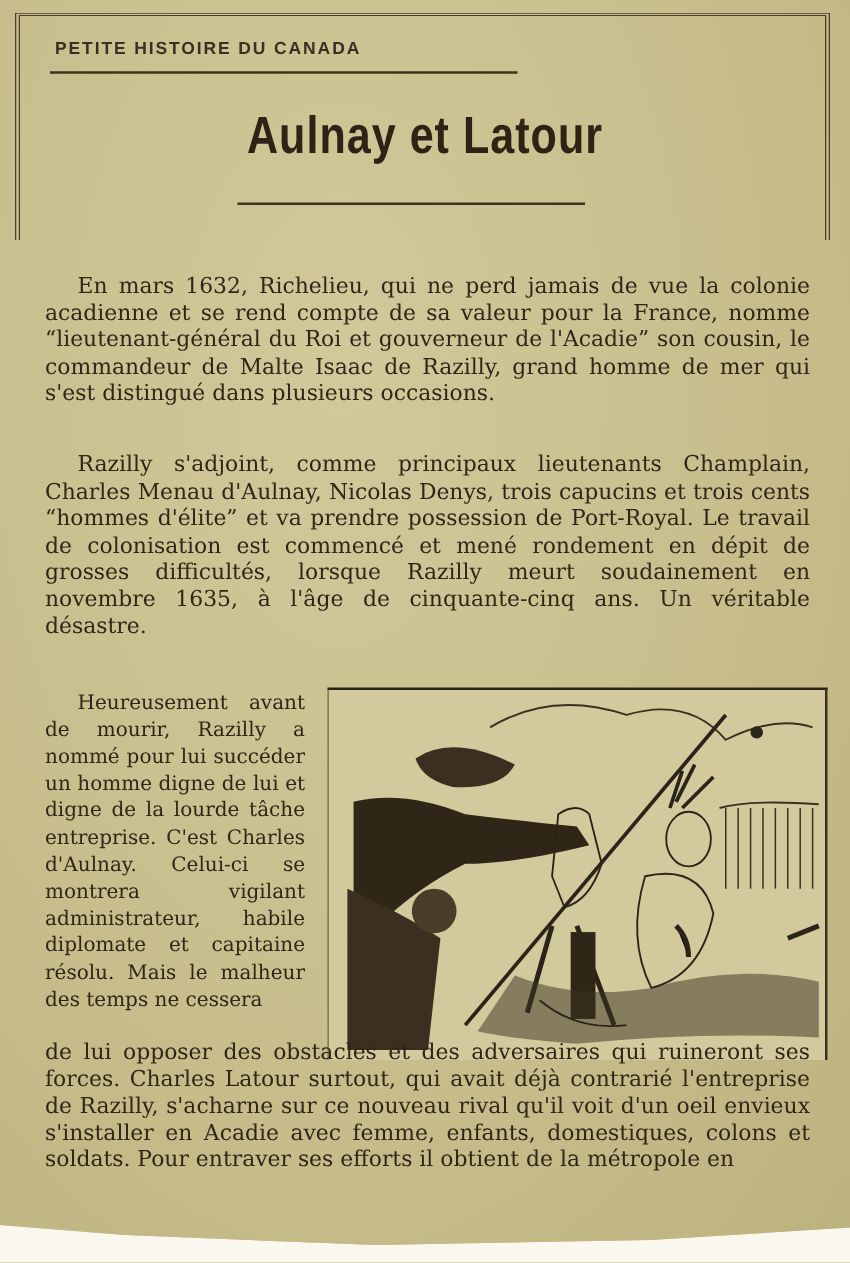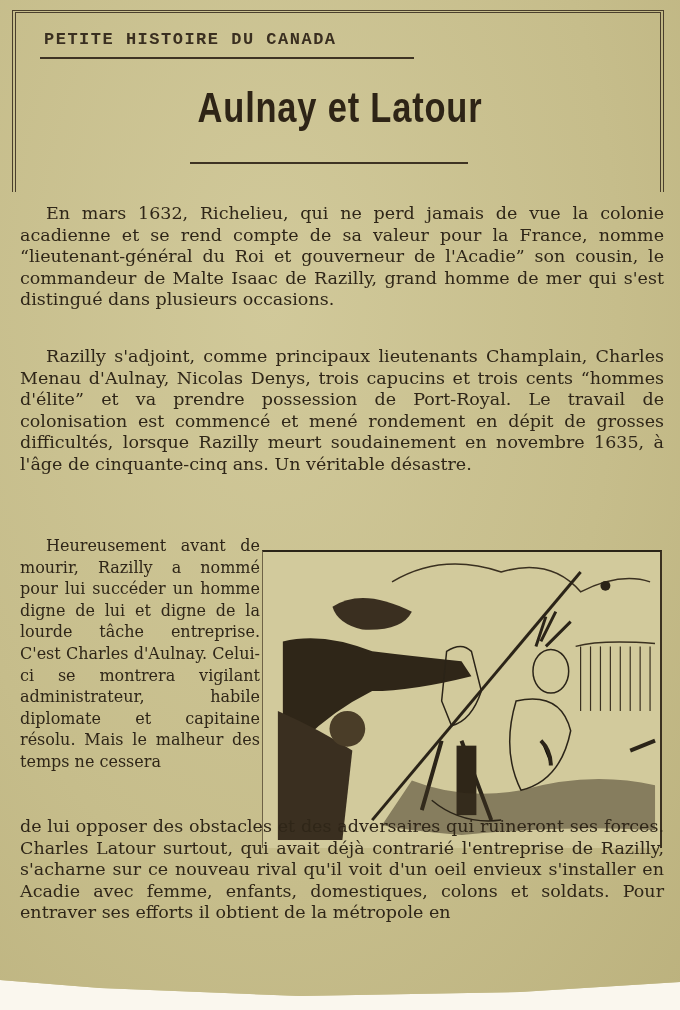--- a/index.html
+++ b/index.html
@@ -16,22 +16,22 @@
     }
     .header-box {
       position: absolute; left: 12px; top: 10px; width: 652px; height: 182px;
       border-top: 3px double #4a3f2c;
       border-left: 4px double #4a3f2c;
       border-right: 4px double #4a3f2c;
       box-sizing: border-box;
     }
     .kicker {
       position: absolute; left: 44px; top: 30px;
-      font-family: Liberation Mono, monospace; font-weight: bold;
-      font-size: 17px; letter-spacing: 1.5px; color: #3a2f20;
+      font-family: Liberation Sans, sans-serif; font-weight: bold;
+      font-size: 14px; letter-spacing: 1.5px; color: #3a2f20;
     }
     .kicker-rule {
       position: absolute; left: 40px; top: 57px; width: 374px; height: 2px;
       background: #3e3323;
     }
     .headline {
       position: absolute; left: 0; width: 680px; top: 84px;
       text-align: center;
       font-family: "Liberation Sans", sans-serif; font-weight: bold;
       font-size: 42px; letter-spacing: 1px; color: #2e2416;
@@ -40,21 +40,21 @@
     .headline-rule {
       position: absolute; left: 190px; top: 162px; width: 278px; height: 2px;
       background: #3e3323;
     }
     .col {
       position: absolute; color: #2f2618;
       font-family: "DejaVu Serif", serif;
       font-size: 17.5px; line-height: 21.5px;
       text-align: justify;
     }
-    .col p { margin: 0; text-indent: 26px; }
+    .col p { margin: 16px; text-indent: 26px; }
     .full { left: 20px; width: 644px; }
     .narrow { left: 20px; width: 240px; font-size: 16px; line-height: 21.6px; }
     .illus {
       position: absolute; left: 262px; top: 550px; width: 400px; height: 298px;
       border-top: 2px solid #2b2418;
       border-left: 1px solid #6e6246;
       border-right: 2px solid #3a3020;
       box-sizing: border-box;
       background: #d2ca9c;
     }

